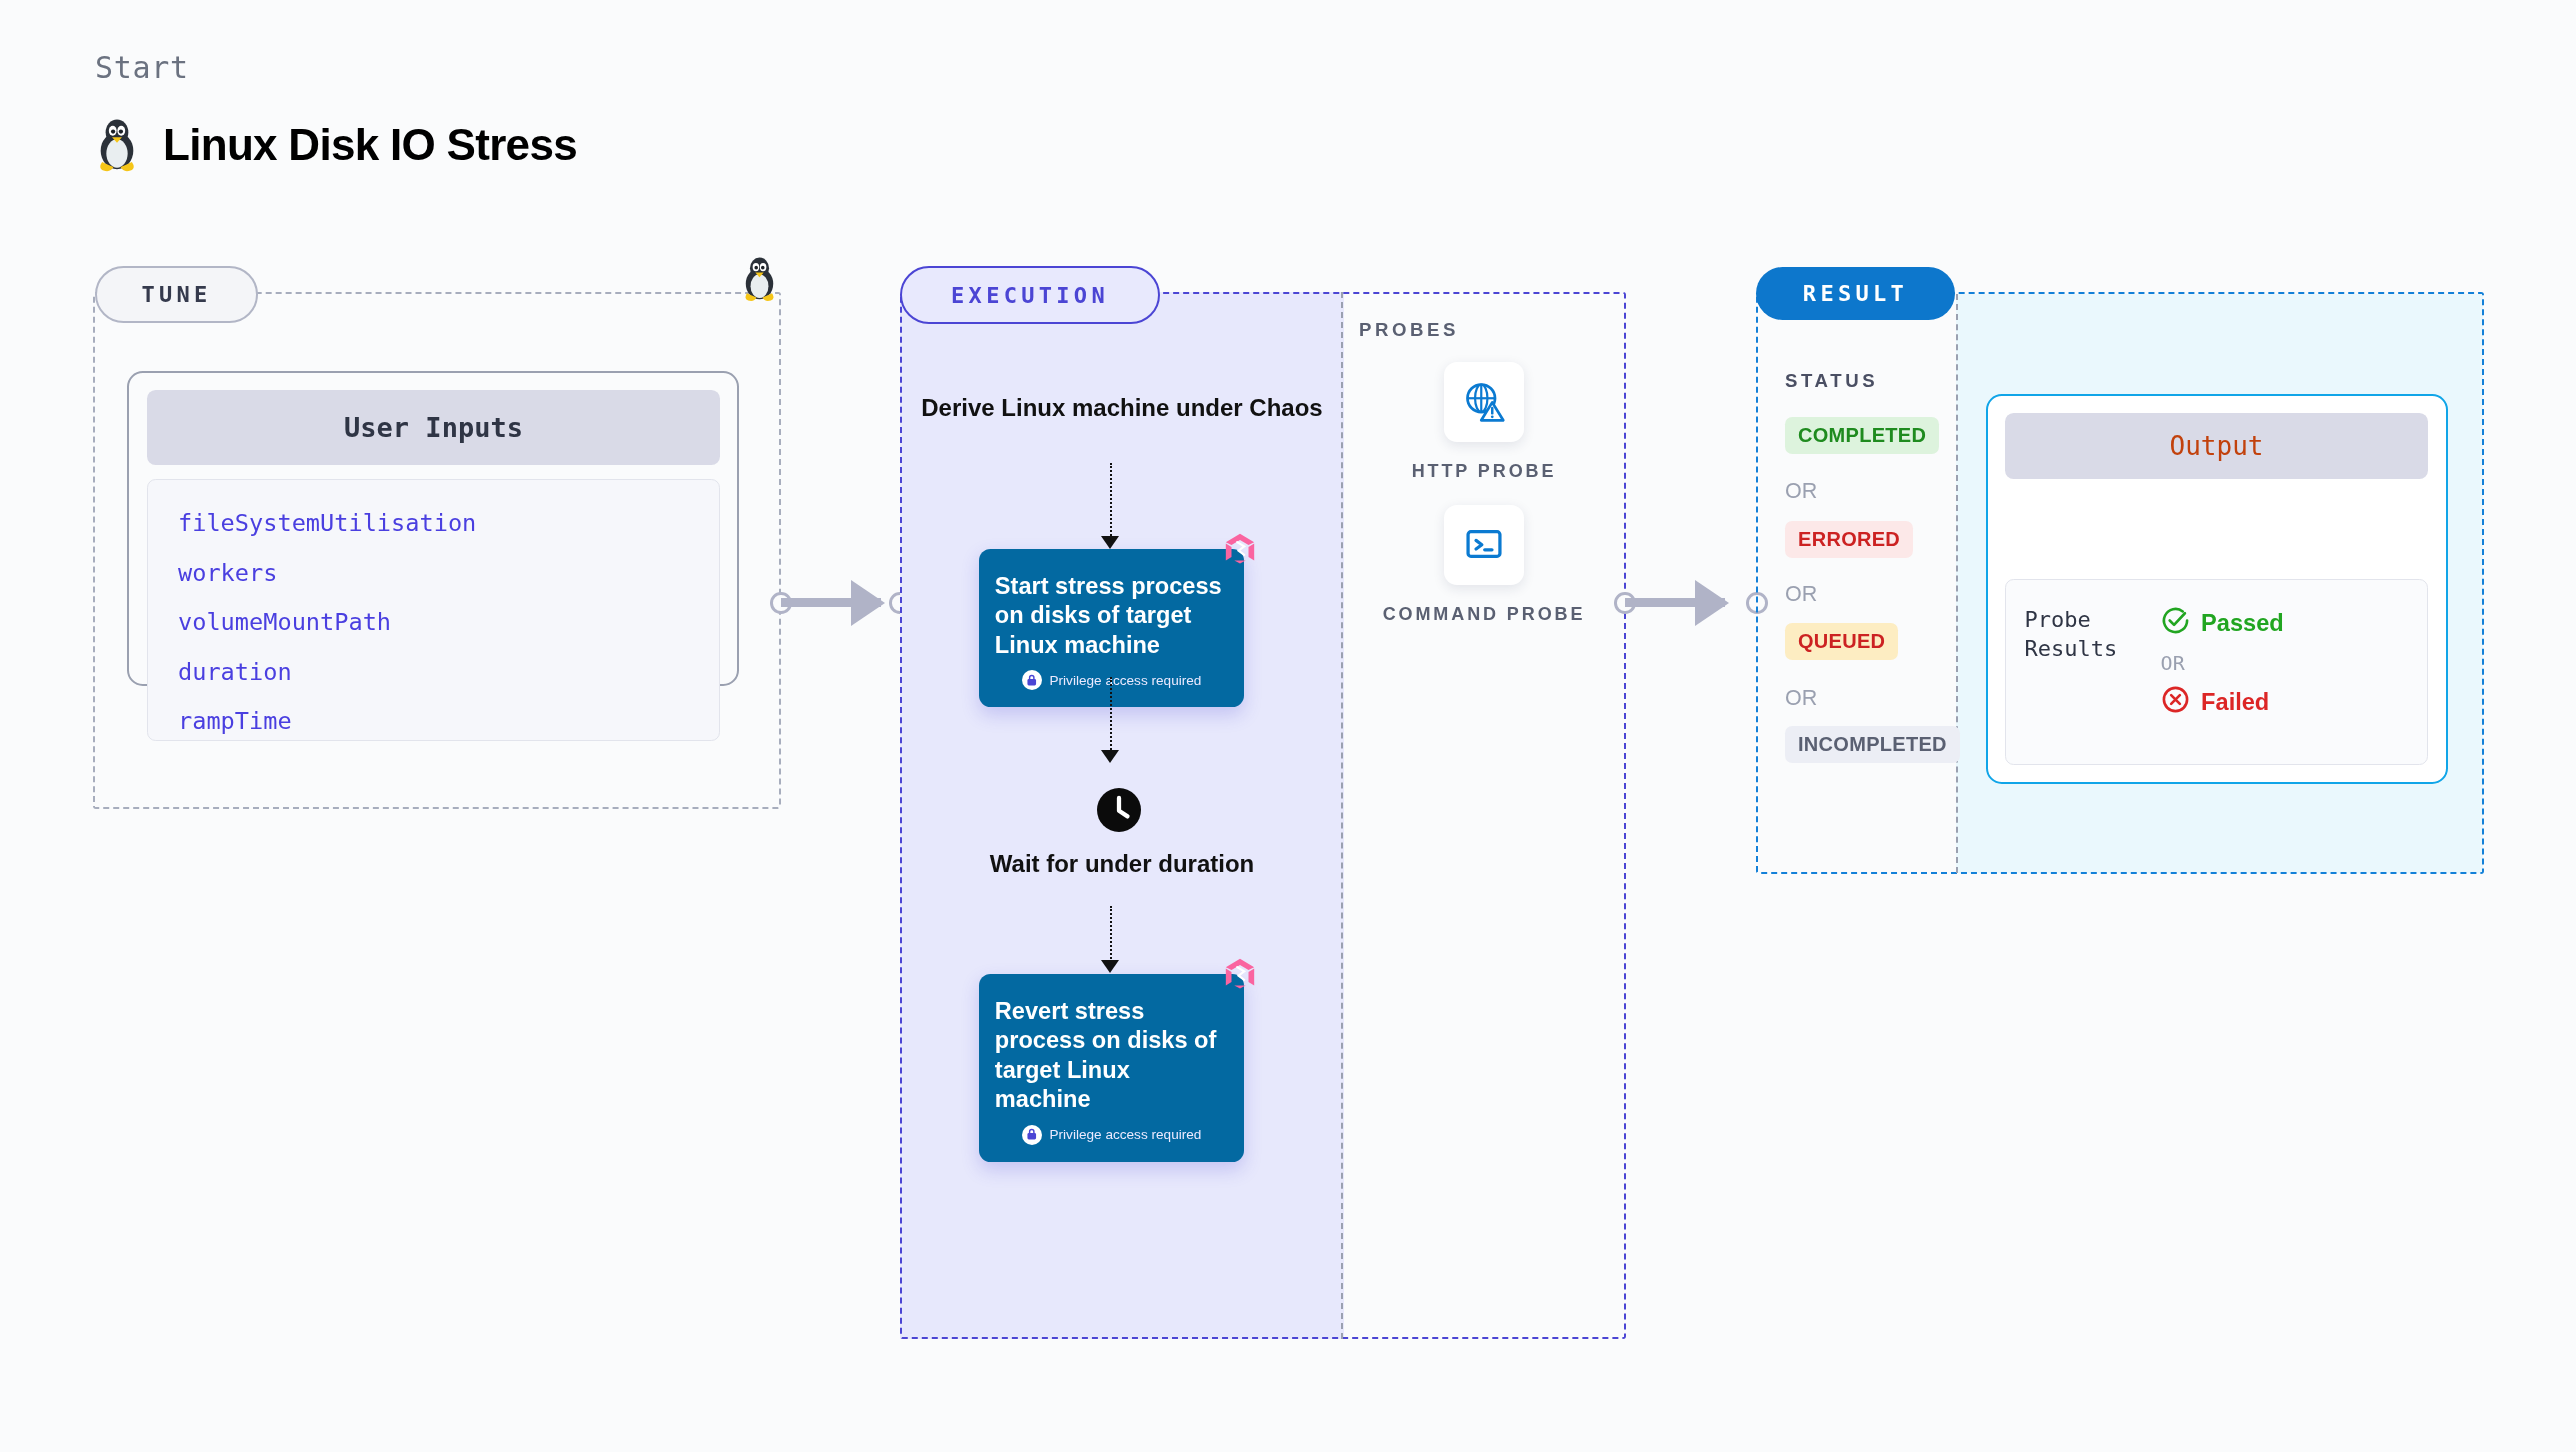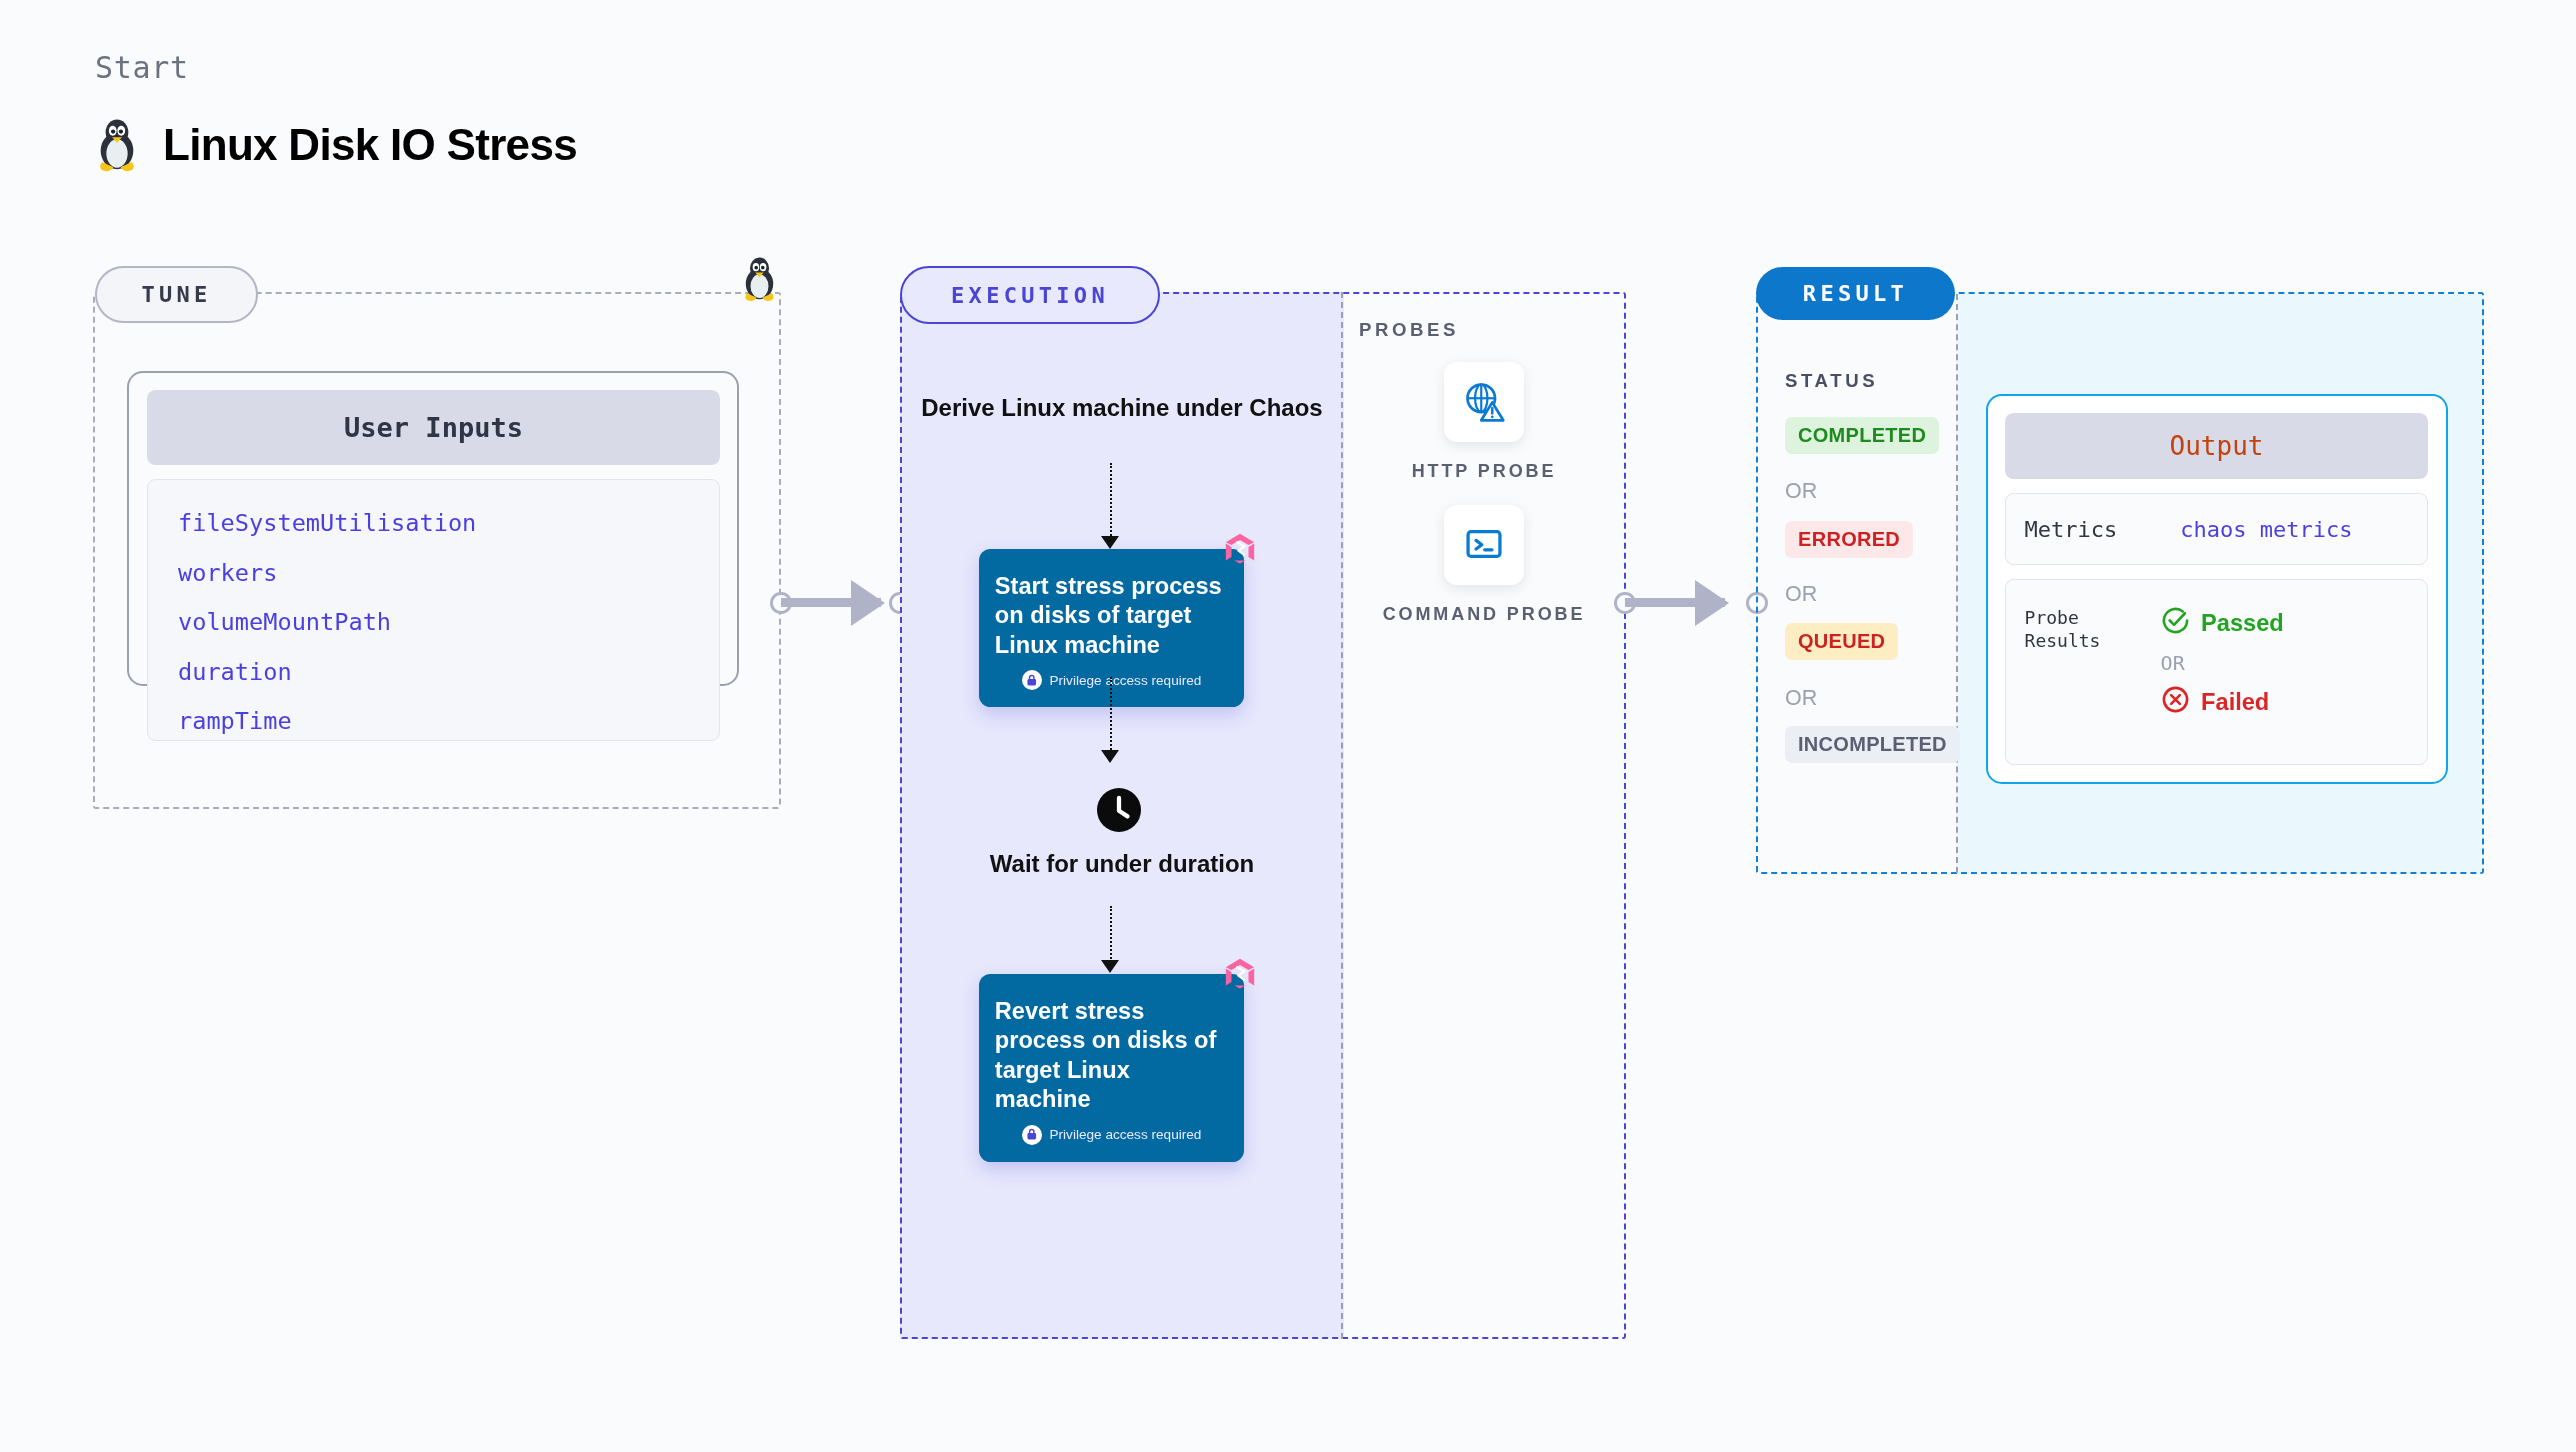--- a/index.html
+++ b/index.html
@@ -195,21 +195,21 @@
   }
   #metrics-key{color:#2f3545;}
   #metrics-val{color:#4a3fe0;}
   #probe-results-row{
     position:absolute;left:17px;top:183px;width:423px;height:186px;
     box-sizing:border-box;border:1.4px solid #e2e4ec;border-radius:8.6px;background:#fafbfd;
     display:flex;padding:26px 0 0 18.6px;gap:29px;
   }
   #pr-key{
     font-family:"DejaVu Sans Mono","Liberation Mono",monospace;
-    font-size:18px;color:#2f3545;line-height:1.3;width:107px;
+    font-size:22px;color:#2f3545;line-height:1.3;width:107px;
   }
   #pr-vals{display:flex;flex-direction:column;gap:10px;}
   .pr-line{display:flex;align-items:center;gap:11.5px;font-size:23.6px;font-weight:bold;}
   #pr-passed{color:#21a521;}
   #pr-failed{color:#dc2626;}
   #pr-or{font-size:20px;color:#9aa0b0;font-weight:normal;
     font-family:"DejaVu Sans Mono","Liberation Mono",monospace;}
 
   
   .conn{position:absolute;height:0;border-top:9.3px solid #b0b3c7;}
@@ -395,24 +395,20 @@
 <div class="status-badge" id="badge-completed">COMPLETED</div>
 <div class="or-text" id="or-1">OR</div>
 <div class="status-badge" id="badge-errored">ERRORED</div>
 <div class="or-text" id="or-2">OR</div>
 <div class="status-badge" id="badge-queued">QUEUED</div>
 <div class="or-text" id="or-3">OR</div>
 <div class="status-badge" id="badge-incompleted">INCOMPLETED</div>
 
 <div id="output-card">
   <div id="output-header">Output</div>
-  <div id="metrics-row">
-    <span id="metrics-key">Metrics</span>
-    <span id="metrics-val">chaos metrics</span>
-  </div>
   <div id="probe-results-row">
     <div id="pr-key">Probe Results</div>
     <div id="pr-vals">
       <div class="pr-line" id="pr-passed">
         <span>
           <svg width="29" height="29" viewBox="0 0 40 40">
             <path d="M36 20 a16 16 0 1 1 -6-12.5" stroke="#21a521" stroke-width="3.6" fill="none" stroke-linecap="round"></path>
             <path d="M12 20 L18 26 L33 10" stroke="#21a521" stroke-width="3.6" fill="none" stroke-linecap="round" stroke-linejoin="round"></path>
           </svg>
         </span>

